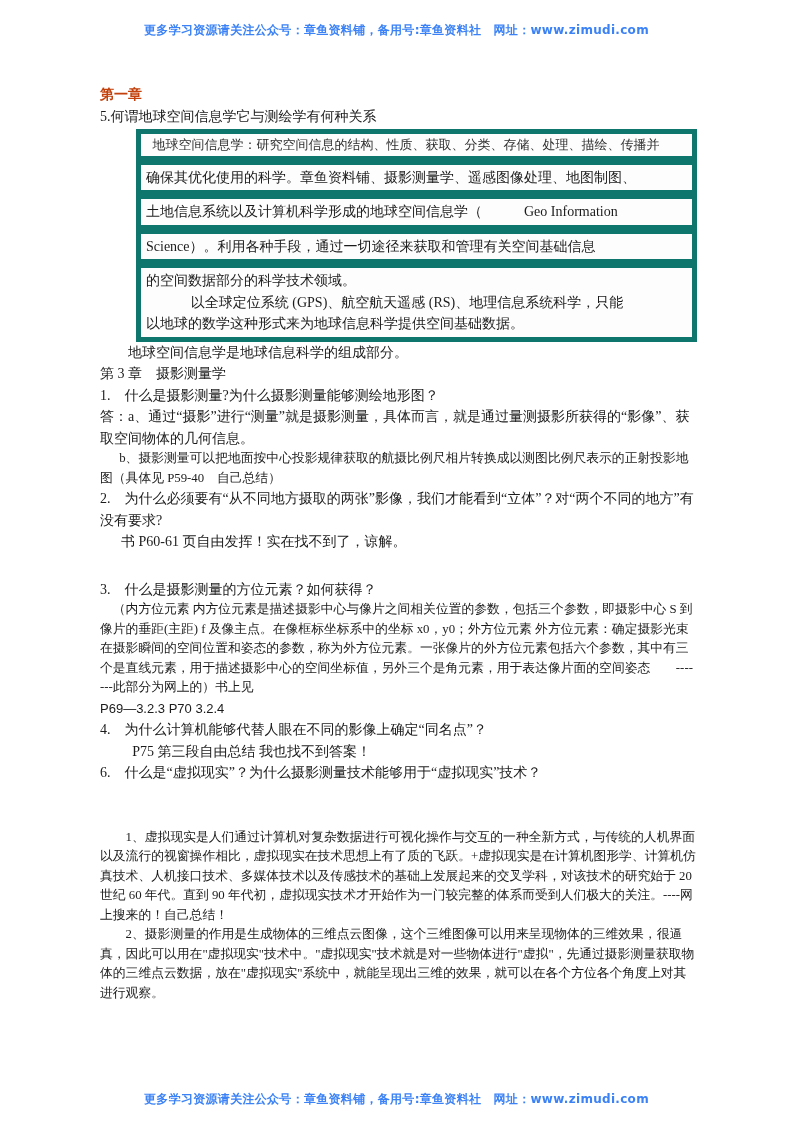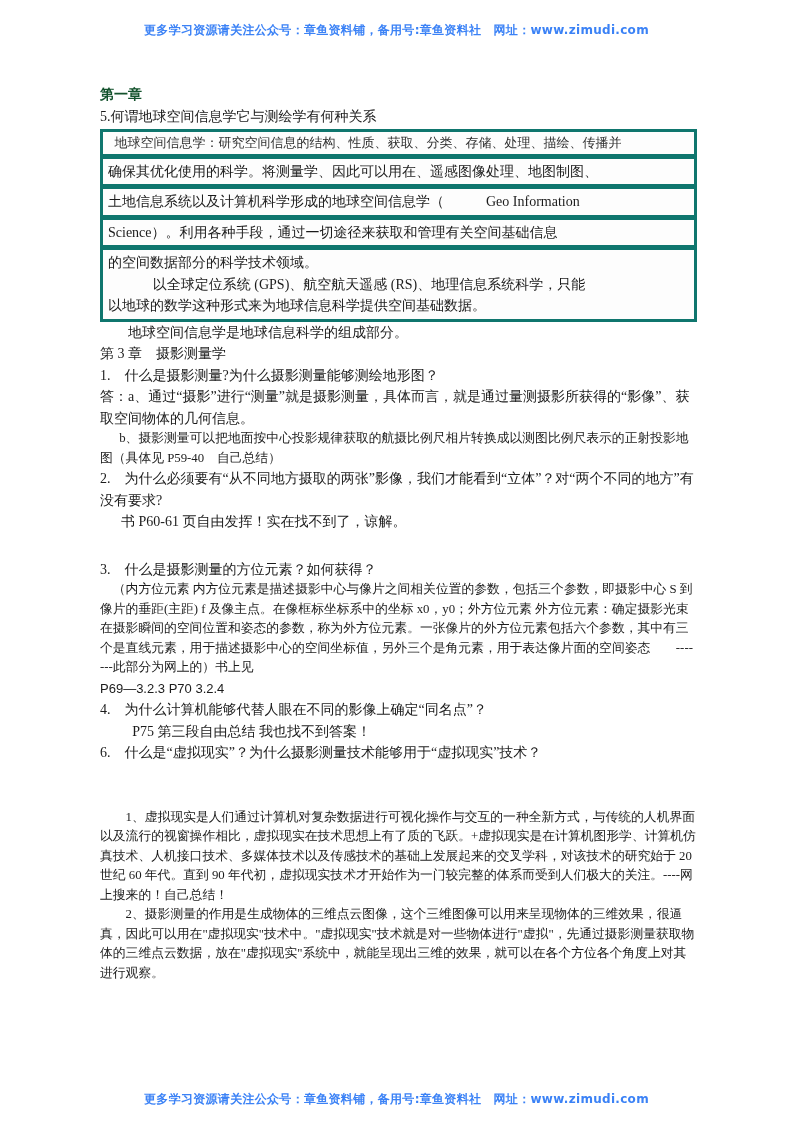--- a/index.html
+++ b/index.html
@@ -16,26 +16,26 @@
     white-space:nowrap;
   }
   .banner.top{top:22px;}
   .banner.bottom{top:1091px;}
   .content{
     position:absolute;left:100px;top:84px;width:597px;
     font-size:14px;line-height:21.5px;
   }
   p{margin:0;padding:0;}
   .chapter-red{
-    color:#14532d;font-weight:bold;font-size:14px;line-height:22px;margin:0;
+    color:#c2410c;font-weight:bold;font-size:14px;line-height:22px;margin:0;
   }
   .answer-box{margin-top:2px;}
   .box-row{
-    border:3px solid #0f766e;background:#fdfdfd;
-    padding:2px 5px;margin-top:-1px;
+    border:5px solid #0f766e;background:#fdfdfd;
+    padding:2px 5px;margin-top:-1px;margin-left:36px;
   }
   .box-row.first{font-size:13px;line-height:18px;color:#2e2e2e;text-indent:0.5em;}
   .box-row .inner-line{line-height:21.5px;}
   .indent1{text-indent:1em;}
   .indent15{text-indent:1.5em;}
   .indent2{text-indent:2em;}
   .indent25{text-indent:2.3em;}
   .indent3{text-indent:3.2em;}
   .small{font-size:12.8px;line-height:19.5px;}
   .sans{font-family:"Liberation Sans","DejaVu Sans",sans-serif;font-size:13px;}
@@ -50,21 +50,21 @@
   <div class="banner top">更多学习资源请关注公众号：章鱼资料铺，备用号:章鱼资料社　网址：www.zimudi.com</div>
 
   <main class="content">
 
     <h2 class="chapter-red">第一章</h2>
 
     <p>5.何谓地球空间信息学它与测绘学有何种关系</p>
 
     <div class="answer-box">
       <div class="box-row first">地球空间信息学：研究空间信息的结构、性质、获取、分类、存储、处理、描绘、传播并</div>
-      <div class="box-row">确保其优化使用的科学。将测量学、因此可以用在、遥感图像处理、地图制图、</div>
+      <div class="box-row">确保其优化使用的科学。章鱼资料铺、摄影测量学、遥感图像处理、地图制图、</div>
       <div class="box-row">土地信息系统以及计算机科学形成的地球空间信息学（　　　Geo Information</div>
       <div class="box-row">Science）。利用各种手段，通过一切途径来获取和管理有关空间基础信息</div>
       <div class="box-row">
         <p class="inner-line">的空间数据部分的科学技术领域。</p>
         <p class="inner-line indent3">以全球定位系统 (GPS)、航空航天遥感 (RS)、地理信息系统科学，只能</p>
         <p class="inner-line">以地球的数学这种形式来为地球信息科学提供空间基础数据。</p>
       </div>
     </div>
 
     <p class="indent2">地球空间信息学是地球信息科学的组成部分。</p>

